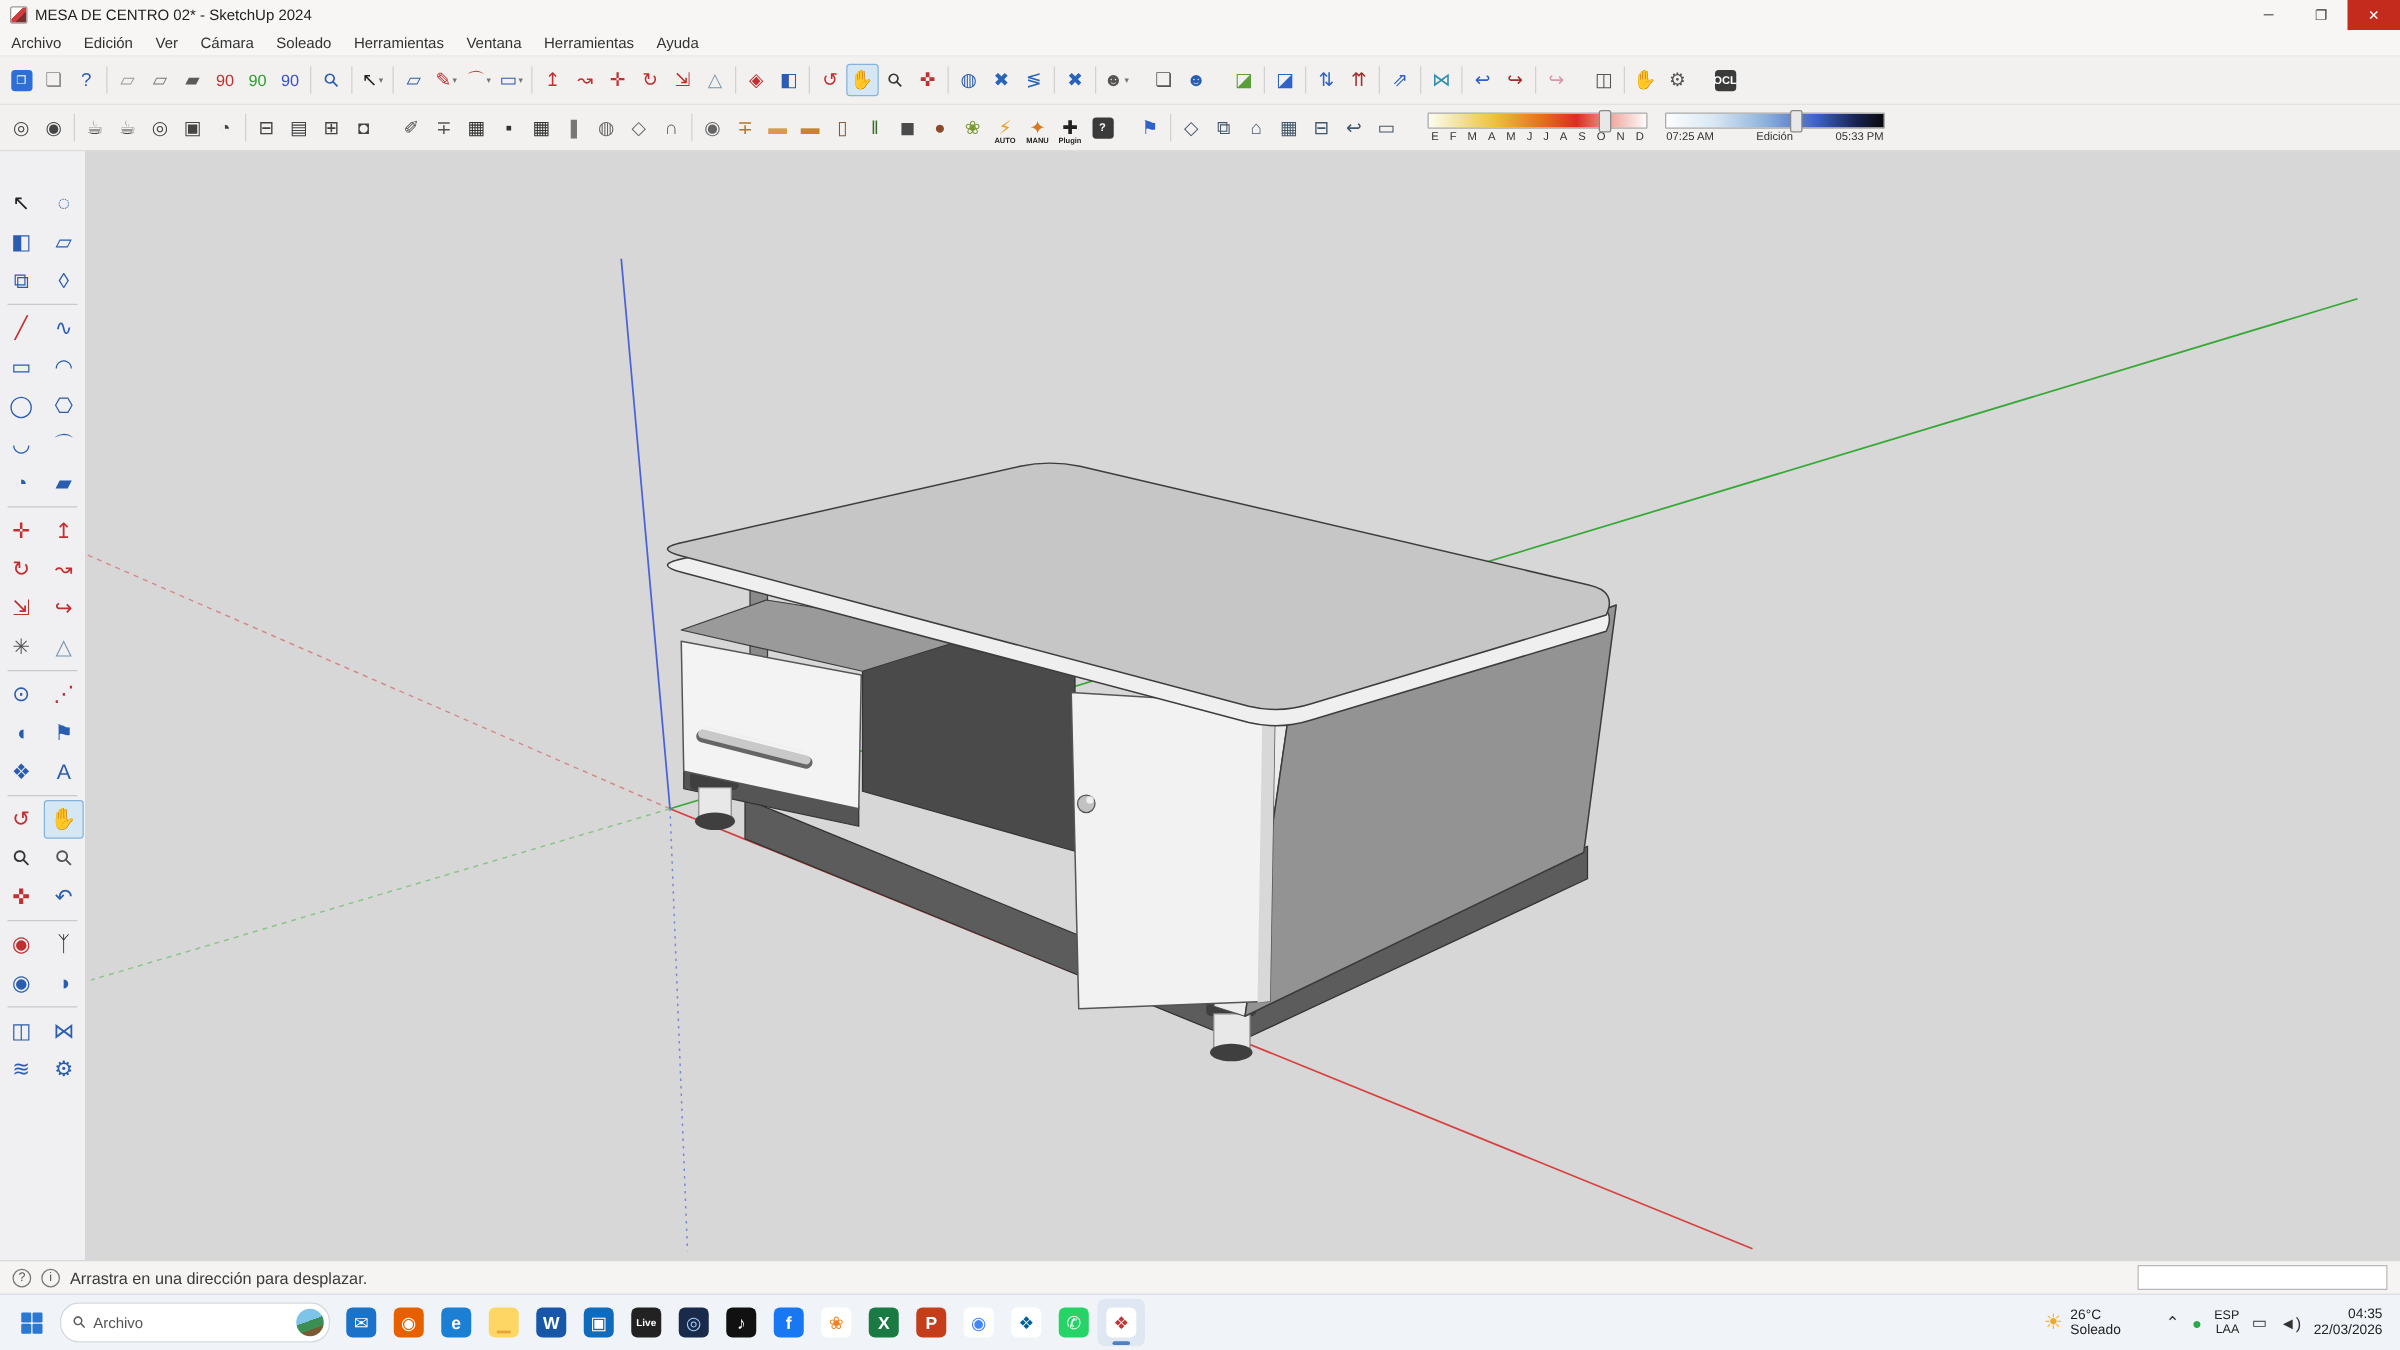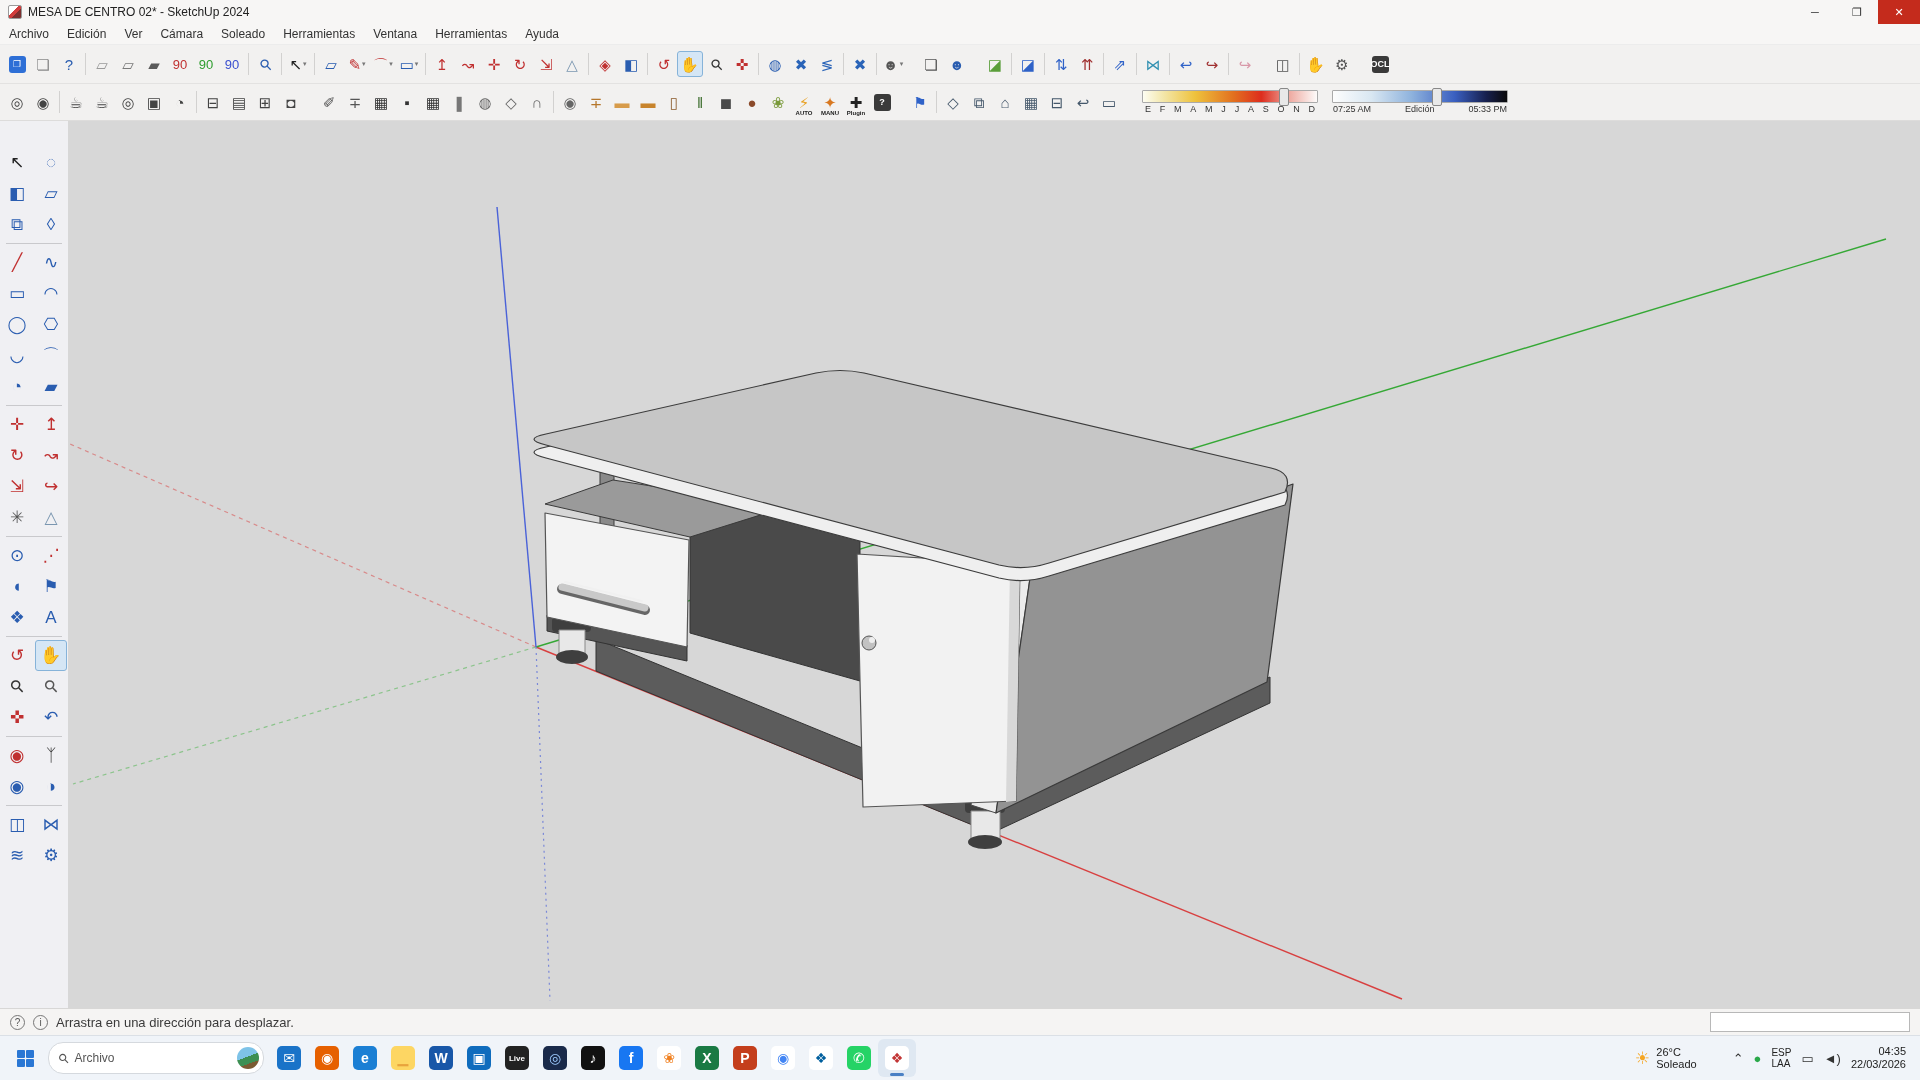--- a/index.html
+++ b/index.html
@@ -57,21 +57,21 @@
   .search-thumb{width:22px;height:22px;border-radius:50%;background:linear-gradient(160deg,#7ec3e8 0 45%,#3c8f53 45% 70%,#7a5a32 70% 100%);}
   .apps{display:flex;align-items:center;}
   .app-btn{width:38px;height:38px;display:flex;align-items:center;justify-content:center;border-radius:6px;position:relative;}
   .app-btn .glyph{width:24px;height:24px;border-radius:5px;display:flex;align-items:center;justify-content:center;font-size:14px;font-weight:bold;}
   .app-btn.active{background:#dfe8f2;}
   .app-btn.active:after{content:"";position:absolute;bottom:1px;left:12px;width:14px;height:3px;border-radius:2px;background:#4a80c4;}
   .tray{margin-left:auto;display:flex;align-items:center;gap:10px;}
   .weather{display:flex;align-items:center;gap:6px;margin-right:26px;}
   .sun{color:#f5a623;font-size:17px;}
   .weather .wt{display:flex;flex-direction:column;font-size:11px;line-height:12px;color:#222;}
-  .tray .tiny{font-size:10px;line-height:11px;color:#222;text-align:left;}
+  .tray .tiny{font-size:10px;line-height:11px;color:#222;text-align:right;}
   .tray .tico{font-size:13px;color:#333;}
   .clock{display:flex;flex-direction:column;align-items:flex-end;font-size:11px;line-height:13px;color:#222;padding-right:6px;}
 </style>
 </head>
 <body>
 
 <div class="app">
 
   <div class="titlebar">
     <span class="sk-logo"></span>

